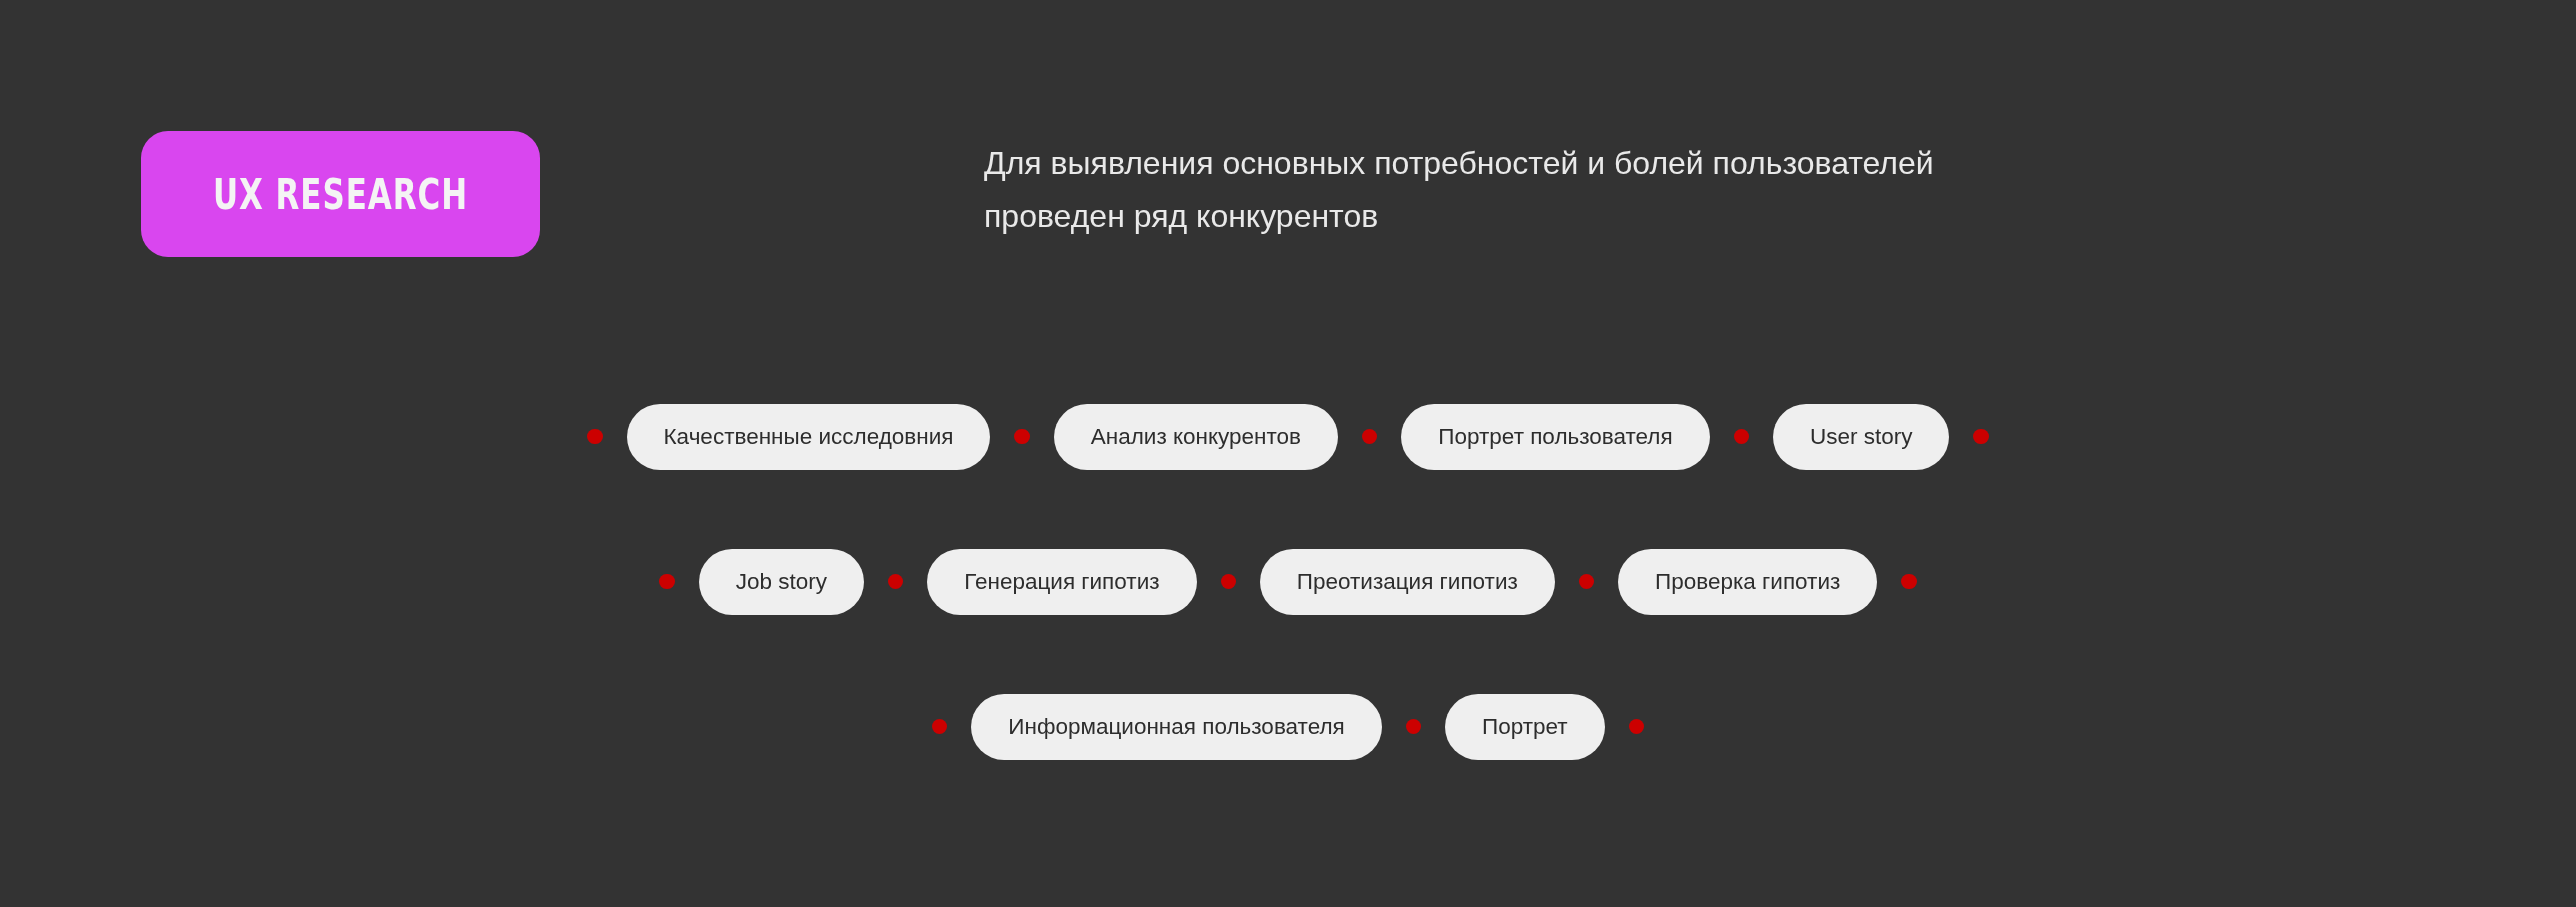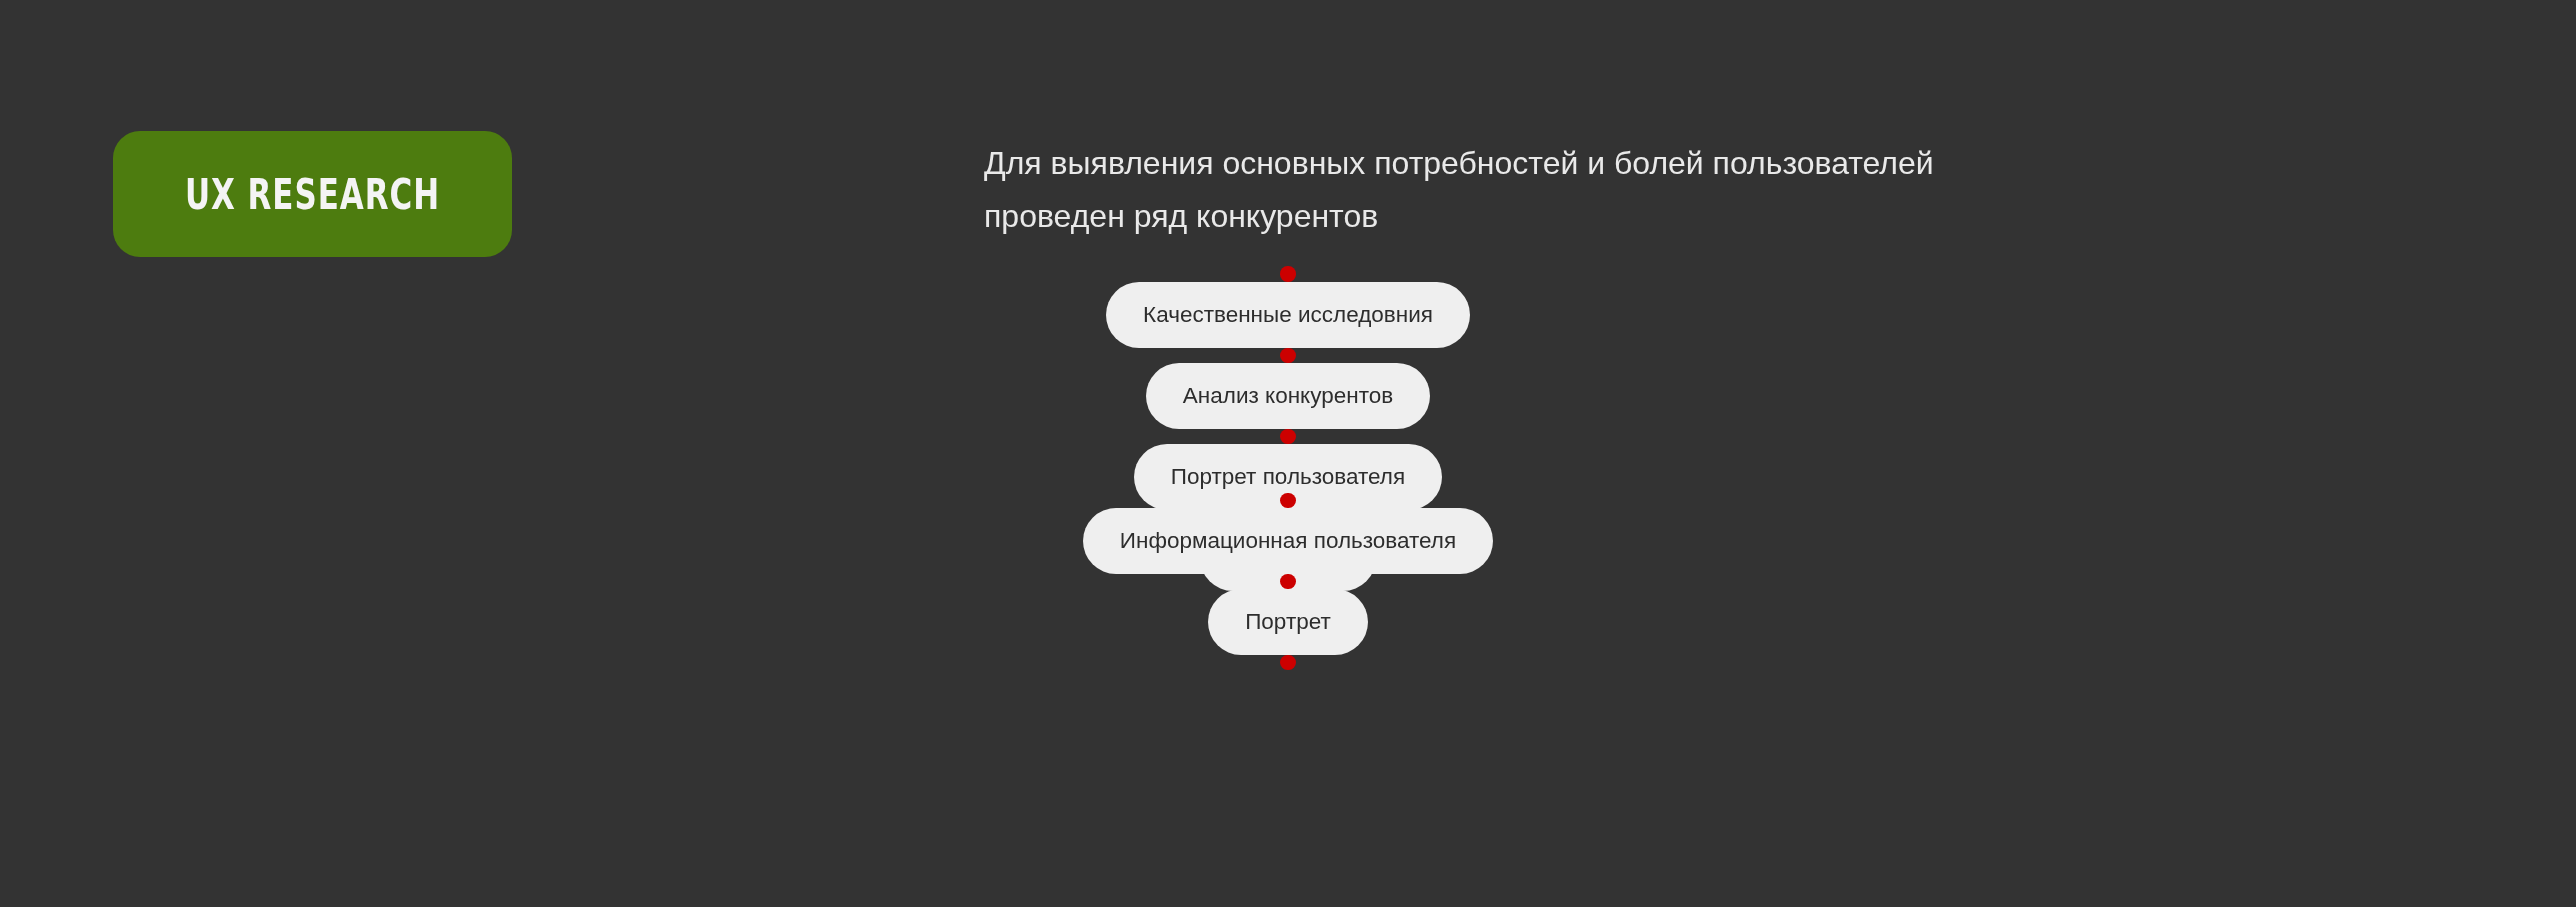--- a/index.html
+++ b/index.html
@@ -25,25 +25,25 @@
   .header {
     position: absolute;
     left: 0;
     top: 0;
     width: 2576px;
     height: 290px;
   }
 
   .badge {
     position: absolute;
-    left: 113px;
+    left: 141px;
     top: 131px;
     width: 399px;
     height: 126px;
-    background: #4d7c0f;
+    background: #d946ef;
     border-radius: 27px;
     display: flex;
     align-items: center;
     justify-content: center;
   }
 
   .badge-label {
     font-family: "Liberation Sans Narrow", "DejaVu Sans Condensed", "Liberation Sans", sans-serif;
     font-weight: 700;
     font-size: 43px;
@@ -75,21 +75,20 @@
     left: 0;
     top: 364px;
     width: 2576px;
   }
 
   .row {
     display: flex;
     align-items: center;
     justify-content: center;
     height: 145px;
-    flex-direction: column;
   }
 
   .dot {
     width: 15.3px;
     height: 15.3px;
     border-radius: 50%;
     background: #CC0000;
     flex: 0 0 auto;
     margin: 0 12px;
   }
@@ -148,20 +147,39 @@
         </div>
         <span class="dot"></span>
         <div class="pill">
           <span class="pill-label">User story</span>
         </div>
         <span class="dot"></span>
       </div>
       <div class="row">
         <span class="dot"></span>
         <div class="pill">
+          <span class="pill-label">Job story</span>
+        </div>
+        <span class="dot"></span>
+        <div class="pill">
+          <span class="pill-label">Генерация гипотиз</span>
+        </div>
+        <span class="dot"></span>
+        <div class="pill">
+          <span class="pill-label">Преотизация гипотиз</span>
+        </div>
+        <span class="dot"></span>
+        <div class="pill">
+          <span class="pill-label">Проверка гипотиз</span>
+        </div>
+        <span class="dot"></span>
+      </div>
+      <div class="row">
+        <span class="dot"></span>
+        <div class="pill">
           <span class="pill-label">Информационная пользователя</span>
         </div>
         <span class="dot"></span>
         <div class="pill">
           <span class="pill-label">Портрет</span>
         </div>
         <span class="dot"></span>
       </div>
     </div>
 

